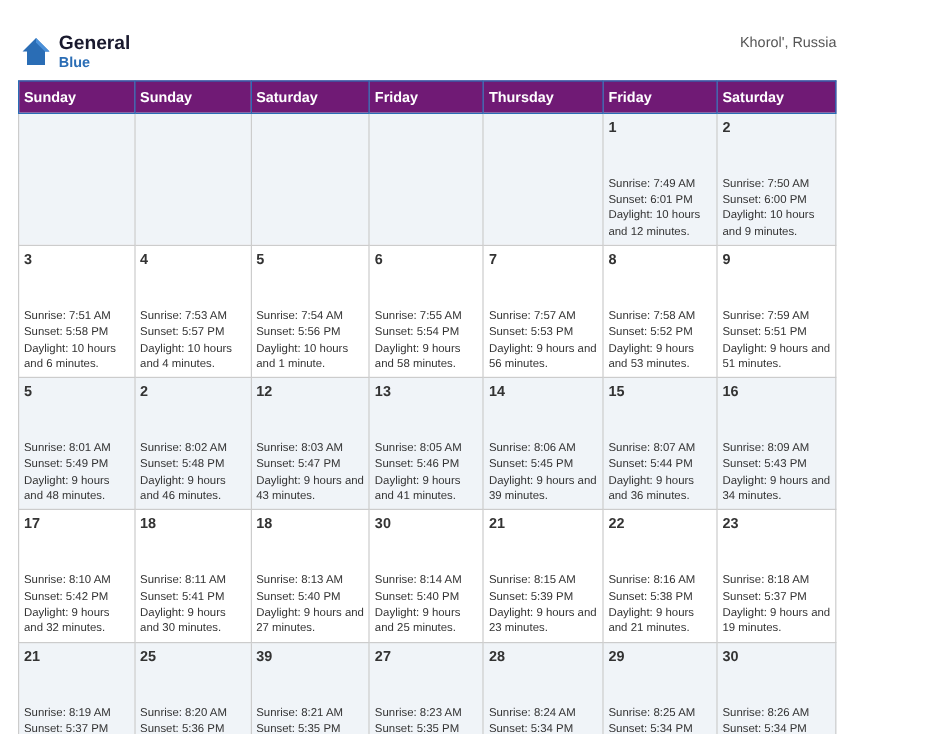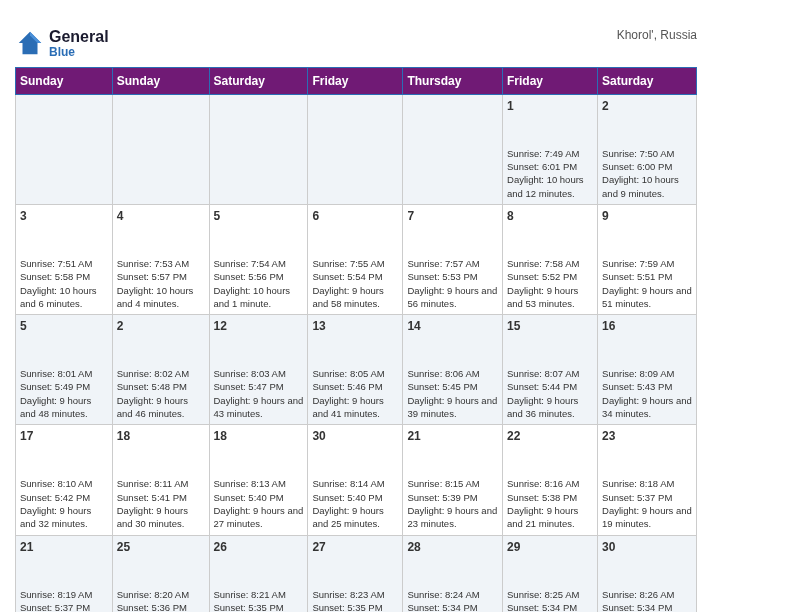--- a/index.html
+++ b/index.html
@@ -231,21 +231,21 @@
         <tr>
           <td>
             <span class="day-num">21</span>
             <div class="day-info">Sunrise: 8:19 AM<br>Sunset: 5:37 PM<br>Daylight: 9 hours and 17 minutes.</div>
           </td>
           <td>
             <span class="day-num">25</span>
             <div class="day-info">Sunrise: 8:20 AM<br>Sunset: 5:36 PM<br>Daylight: 9 hours and 15 minutes.</div>
           </td>
           <td>
-            <span class="day-num">26</span>
+            <span class="day-num">39</span>
             <div class="day-info">Sunrise: 8:21 AM<br>Sunset: 5:35 PM<br>Daylight: 9 hours and 14 minutes.</div>
           </td>
           <td>
             <span class="day-num">27</span>
             <div class="day-info">Sunrise: 8:23 AM<br>Sunset: 5:35 PM<br>Daylight: 9 hours and 12 minutes.</div>
           </td>
           <td>
             <span class="day-num">28</span>
             <div class="day-info">Sunrise: 8:24 AM<br>Sunset: 5:34 PM<br>Daylight: 9 hours and 10 minutes.</div>
           </td>

